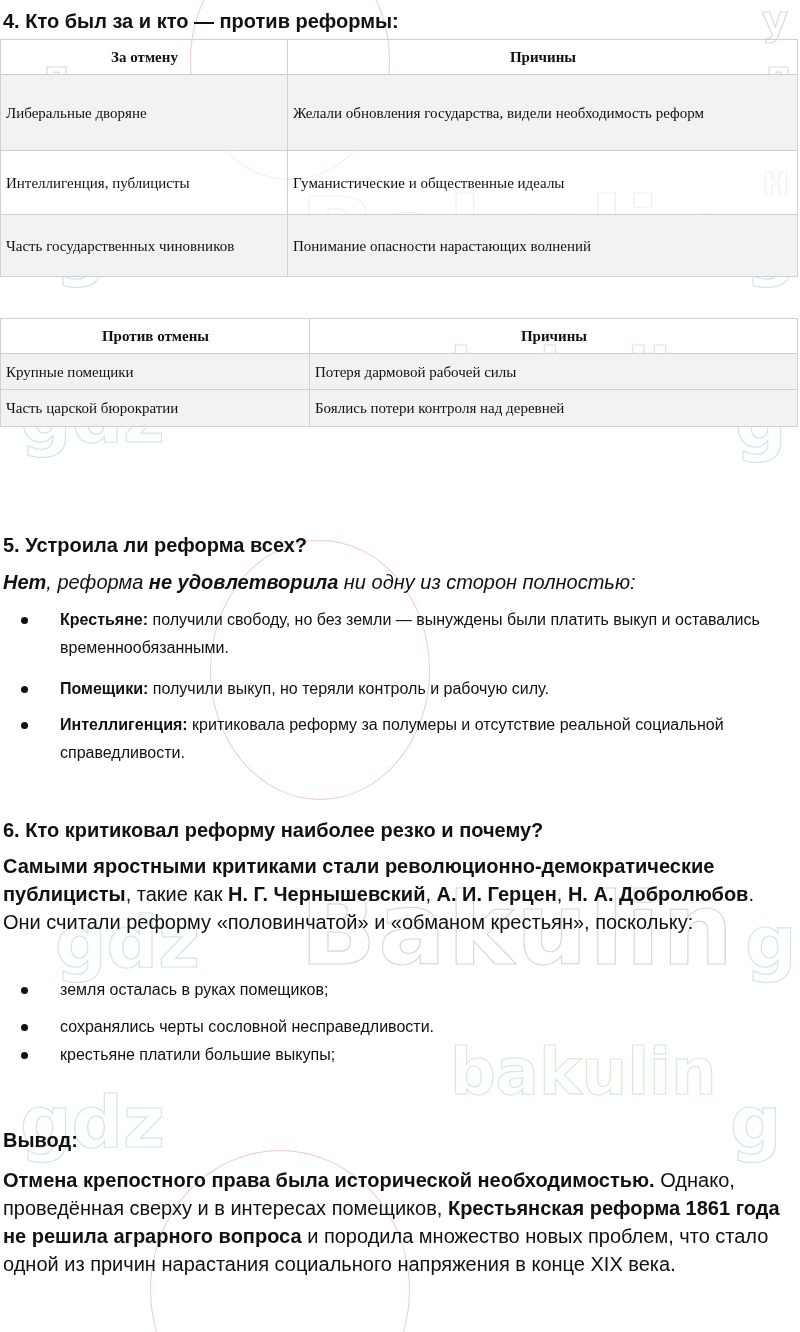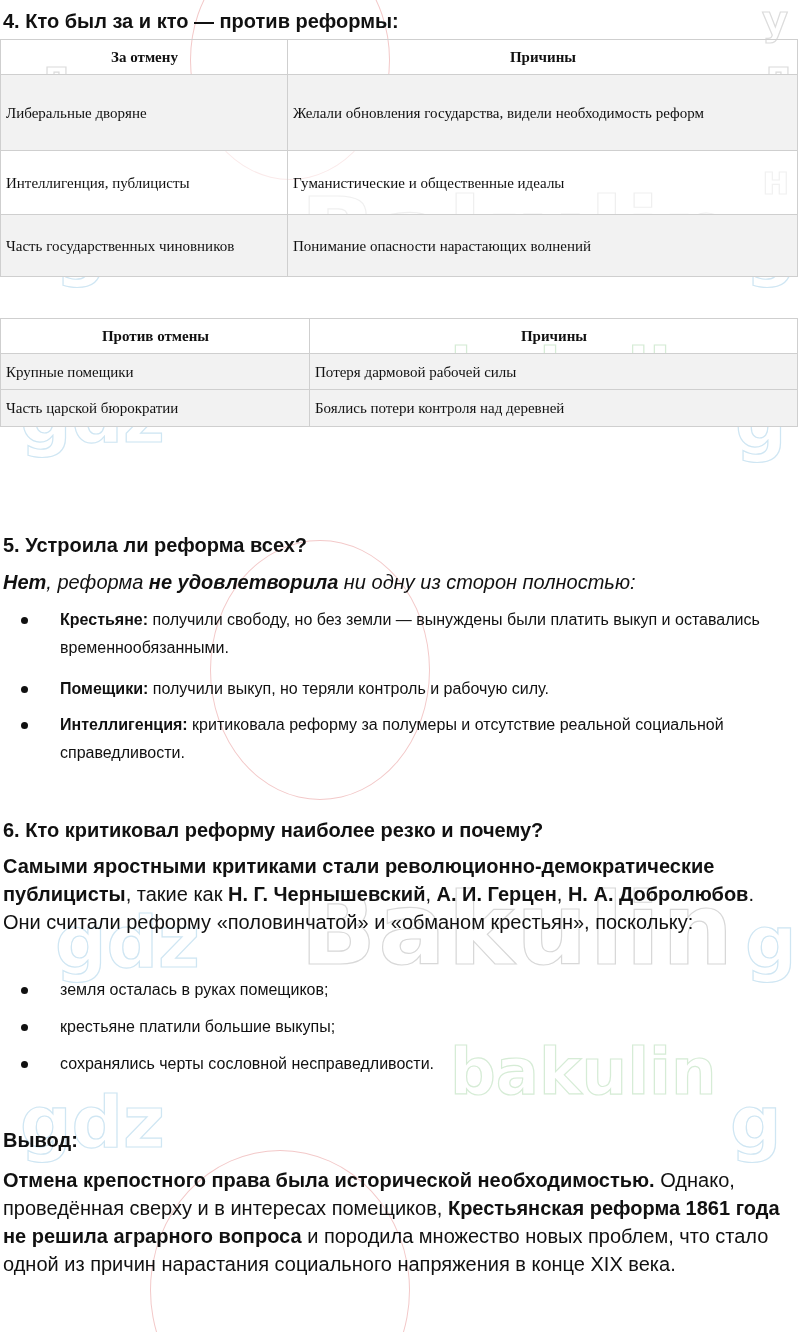--- a/index.html
+++ b/index.html
@@ -150,27 +150,27 @@
 
   <div class="p" style="top:852px;">
     <b>Самыми яростными критиками стали революционно-демократические публицисты</b><span>, такие как </span><b>Н. Г. Чернышевский</b><span>, </span><b>А. И. Герцен</b><span>, </span><b>Н. А. Добролюбов</b><span>. Они считали реформу «половинчатой» и «обманом крестьян», поскольку:</span>
   </div>
 
   <ul class="bl" style="top:976px;">
     <li style="margin-bottom:9px;">
       <span class="dot"></span>
       <span>земля осталась в руках помещиков;</span>
     </li>
+    <li>
+      <span class="dot"></span>
+      <span>сохранялись черты сословной несправедливости.</span>
+    </li>
     <li style="margin-bottom:9px;">
       <span class="dot"></span>
       <span>крестьяне платили большие выкупы;</span>
-    </li>
-    <li>
-      <span class="dot"></span>
-      <span>сохранялись черты сословной несправедливости.</span>
     </li>
   </ul>
 
   <h2 class="q" style="top:1128px;">Вывод:</h2>
 
   <div class="p" style="top:1166px;">
     <b>Отмена крепостного права была исторической необходимостью.</b><span> Однако, проведённая сверху и в интересах помещиков, </span><b>Крестьянская реформа 1861 года не решила аграрного вопроса</b><span> и породила множество новых проблем, что стало одной из причин нарастания социального напряжения в конце XIX века.</span>
   </div>
 
 </div>

